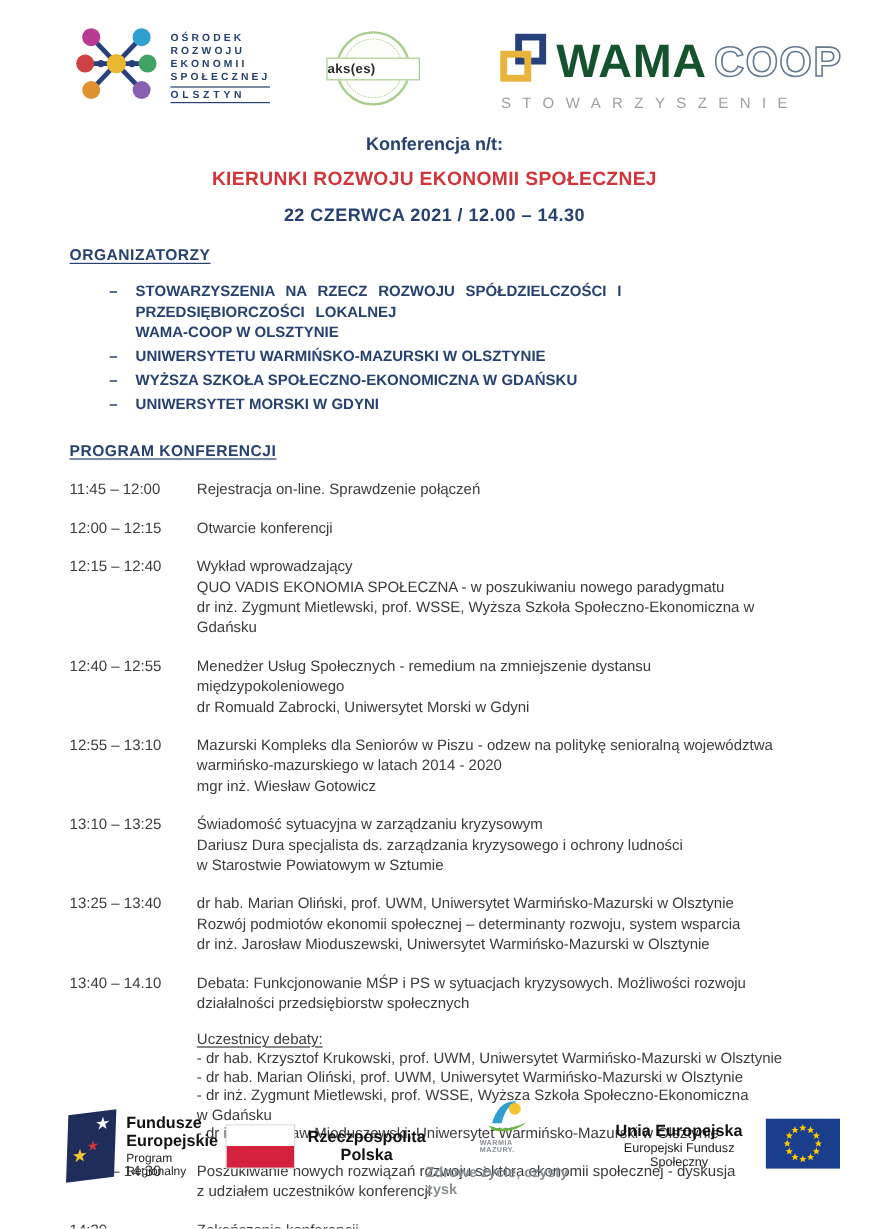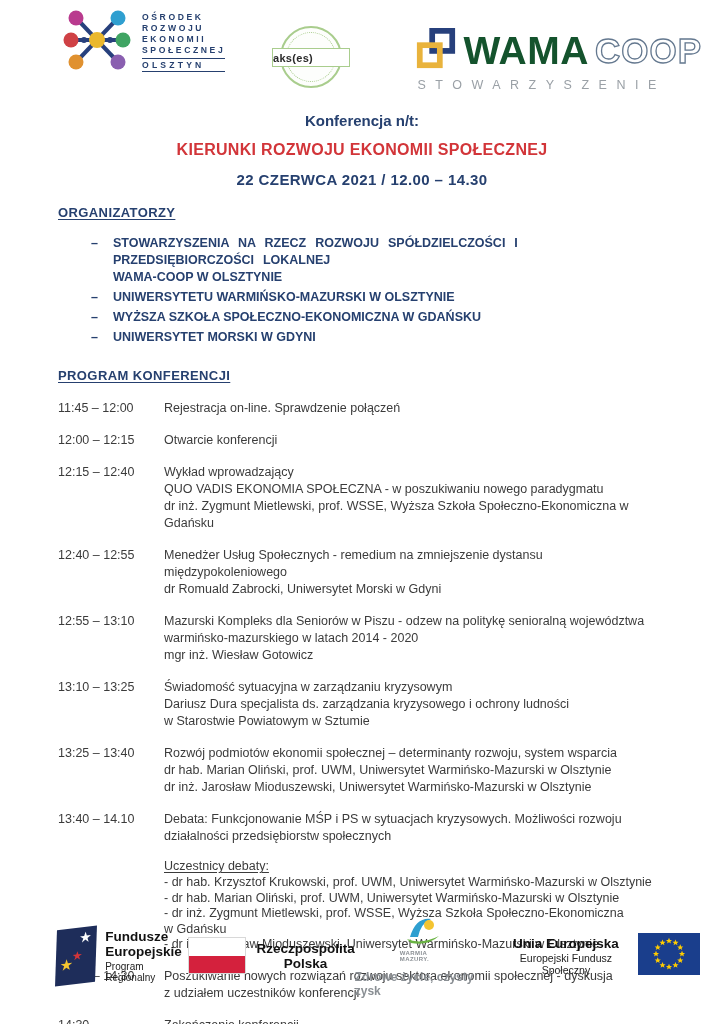--- a/index.html
+++ b/index.html
@@ -2,21 +2,21 @@
 <html lang="pl"><head>
 <meta charset="utf-8">
 <style>
   html,body{margin:0;padding:0;background:#ffffff;}
   .page{
     position:relative;width:724px;height:1024px;background:#fff;overflow:hidden;
     font-family:"Liberation Sans","DejaVu Sans",sans-serif;color:#3b3b3b;
   }
   
   .header{position:relative;height:104px;}
-  .owes{position:absolute;left:62px;top:5px;display:flex;align-items:center;gap:10px;}
+  .owes{position:absolute;left:62px;top:18px;display:flex;align-items:center;gap:10px;}
   .owes-text{display:flex;flex-direction:column;gap:1px;}
   .owes-line{font-size:8.6px;font-weight:bold;letter-spacing:2.6px;color:#26406f;}
   .owes-city{font-size:8.6px;font-weight:bold;letter-spacing:3.2px;color:#26406f;
     border-top:1px solid #26406f;border-bottom:1px solid #26406f;padding:1px 0;margin-top:2px;}
   .akses{position:absolute;left:272px;top:26px;width:76px;height:66px;}
   .akses-circle{position:absolute;left:8px;top:0;width:58px;height:58px;border-radius:50%;
     border:2px solid #a9cd8d;background:#fdfefc;}
   .akses-inner{position:absolute;left:4px;top:4px;right:4px;bottom:4px;border-radius:50%;
     border:1.5px dotted #a9cd8d;}
   .akses-band{position:absolute;left:0;top:22px;width:76px;height:17px;background:#fff;
@@ -226,22 +226,22 @@
         <div class="prog-body">
           <span class="pline">Świadomość sytuacyjna w zarządzaniu kryzysowym</span>
           <span class="pline">Dariusz Dura specjalista ds. zarządzania kryzysowego i ochrony ludności</span>
           <span class="pline">w Starostwie Powiatowym w Sztumie</span>
         </div>
       </div>
 
       <div class="prog-row">
         <div class="prog-time">13:25 – 13:40</div>
         <div class="prog-body">
+          <span class="pline">dr hab. Marian Oliński, prof. UWM, Uniwersytet Warmińsko-Mazurski w Olsztynie</span>
           <span class="pline">Rozwój podmiotów ekonomii społecznej – determinanty rozwoju, system wsparcia</span>
-          <span class="pline">dr hab. Marian Oliński, prof. UWM, Uniwersytet Warmińsko-Mazurski w Olsztynie</span>
           <span class="pline">dr inż. Jarosław Mioduszewski, Uniwersytet Warmińsko-Mazurski w Olsztynie</span>
         </div>
       </div>
 
       <div class="prog-row">
         <div class="prog-time">13:40 – 14.10</div>
         <div class="prog-body">
           <span class="pline">Debata: Funkcjonowanie MŚP i PS w sytuacjach kryzysowych. Możliwości rozwoju</span>
           <span class="pline">działalności przedsiębiorstw społecznych</span>
           <div class="debate-block">

